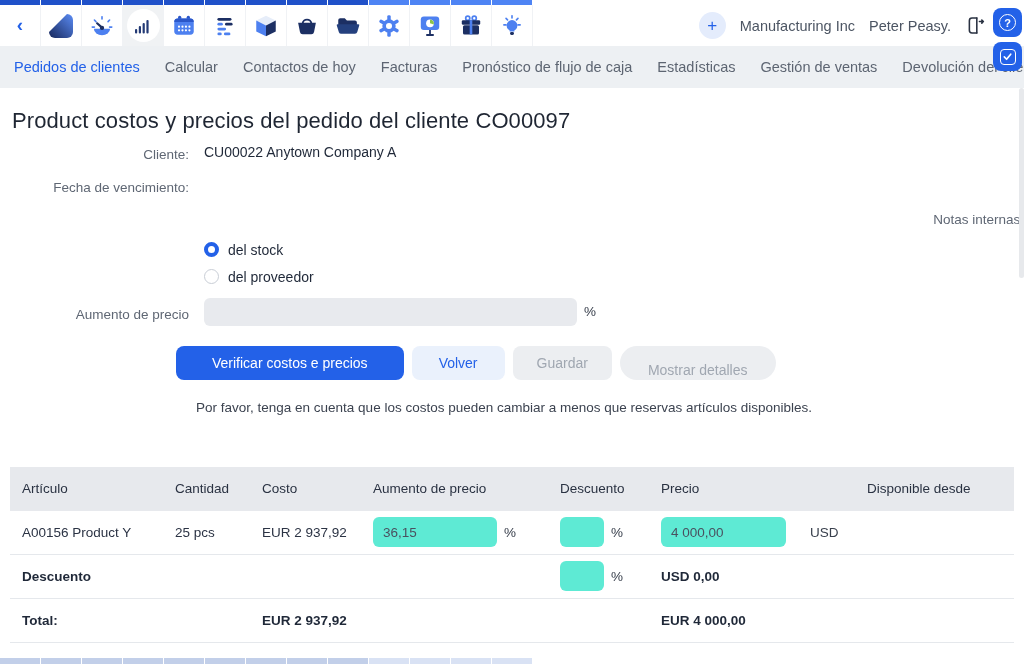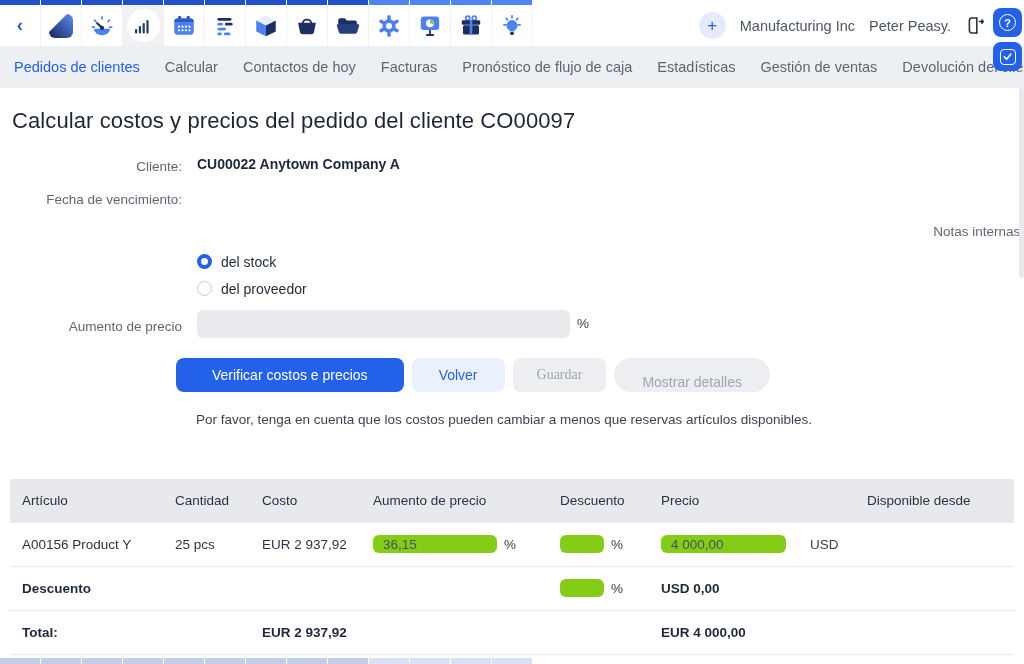--- a/index.html
+++ b/index.html
@@ -44,50 +44,50 @@
     background: #e7e9ec; border-radius: 3px; }
   
   .tabs { height: 42px; background: #edf0f3; display: flex; align-items: center;
     padding-left: 14px; gap: 25px; }
   .tab { font-size: 14.5px; color: #5d6572; cursor: pointer; text-decoration: none; white-space: nowrap; }
   .tab.active { color: #2361e8; }
   
   .content { padding-top: 20px; }
   h1 { font-size: 22px; font-weight: 500; color: #1f2633; margin-left: 12px; letter-spacing: 0.1px; }
   .form { display: grid; grid-template-columns: 182px 1fr; column-gap: 15px; row-gap: 13px;
-    margin-top: 22px; align-items: start; }
+    margin-top: 10px; align-items: start; padding-left: 7px; }
   .flabel { text-align: right; color: #5f6774; font-size: 13.5px; padding-top: 2px; line-height: 1.3; }
-  .fvalue { font-size: 14px; color: #1f2838; font-weight: 700; min-height: 17px; }
+  .fvalue { font-size: 14px; color: #1f2838; font-weight: 400; min-height: 17px; }
   .radio-row { display: flex; align-items: center; gap: 9px; margin-bottom: 11px; cursor: pointer; }
   .radio-row:last-child { margin-bottom: 0; }
   .radio { width: 15px; height: 15px; border-radius: 50%; background: #fff; flex: 0 0 15px; }
   .radio.sel { border: 4.5px solid #2361e8; }
   .radio.unsel { border: 1.5px solid #c9ced6; }
   .radio-label { font-size: 14px; font-weight: 500; color: #1f2838; }
   .txt-input { width: 373px; height: 28px; background: #e8eaee; border: none; border-radius: 6px;
     padding: 0 10px; font-size: 13.5px; color: #3a4150; font-family: inherit; outline: none; }
   .suffix { font-size: 13.5px; color: #39404d; margin-left: 7px; }
   .btn-row { display: flex; gap: 8px; margin: 20px 0 0 176px; }
   .btn { border: none; border-radius: 8px; height: 34px; font-size: 14px; font-family: inherit;
     cursor: pointer; font-weight: 500; }
   .btn.primary { background: #2361e8; color: #fff; padding: 0 36px; }
   .btn.secondary { background: #eaf1fc; color: #2361e8; padding: 0 27px; }
   .btn.disabled { background: #eceef1; color: #a0a7b1; cursor: default; }
-  .btn.disabled.mid { padding: 0 24px; font-family: Liberation Serif, serif; }
+  .btn.disabled.mid { padding: 0 24px; }
   .btn.disabled.wide { padding: 16px 28px; border-radius: 17px; }
   .note { margin: 20px 0 0 196px; font-size: 13.5px; color: #3c4350; }
   
   .table { margin: 52px 10px 0; font-size: 13.5px; }
   .row { display: grid; grid-template-columns: 153px 87px 111px 187px 101px 206px 1fr;
     align-items: center; }
   .row > div { padding-left: 12px; }
   .thead { background: #e7e9ed; height: 44px; color: #2a3242; font-weight: 500; }
   .trow { min-height: 44px; border-bottom: 1px solid #e5e8ec; color: #2b3344; }
   .trow.bold .b { font-weight: 700; color: #1f2838; }
-  .cin { height: 18px; background: #84cc16; border: none; border-radius: 6px; padding: 0 10px;
+  .cin { height: 30px; background: #5eead4; border: none; border-radius: 6px; padding: 0 10px;
     font-size: 13.5px; color: #4a5160; font-family: inherit; outline: none; }
   .w124 { width: 124px; } .w44 { width: 44px; padding: 0 6px; } .w125 { width: 125px; }
   .cell-flex { display: flex; align-items: center; }
   
   .bottom-bar { position: absolute; left: 0; bottom: 0; height: 6px; display: flex; }
   .bottom-bar span { width: 40px; margin-right: 1px; }
   .bottom-bar .d { background: #c2cfe9; }
   .bottom-bar .l { background: #d9e2f4; }
   svg { display: block; }
 </style>
@@ -279,21 +279,21 @@
   <a class="tab">Calcular</a>
   <a class="tab">Contactos de hoy</a>
   <a class="tab">Facturas</a>
   <a class="tab">Pronóstico de flujo de caja</a>
   <a class="tab">Estadísticas</a>
   <a class="tab">Gestión de ventas</a>
   <a class="tab">Devolución del cliente (RMA)</a>
 </nav>
 
 <main class="content">
-  <h1>Calcular costos y precios del pedido del cliente CO00097</h1>
+  <h1>Product costos y precios del pedido del cliente CO00097</h1>
 
   <div class="form">
     <div class="flabel">Cliente:</div>
     <div class="fvalue">CU00022 Anytown Company A</div>
 
     <div class="flabel">Fecha de vencimiento:</div>
     <div class="fvalue"></div>
 
     <div class="fvalue"></div>
 

